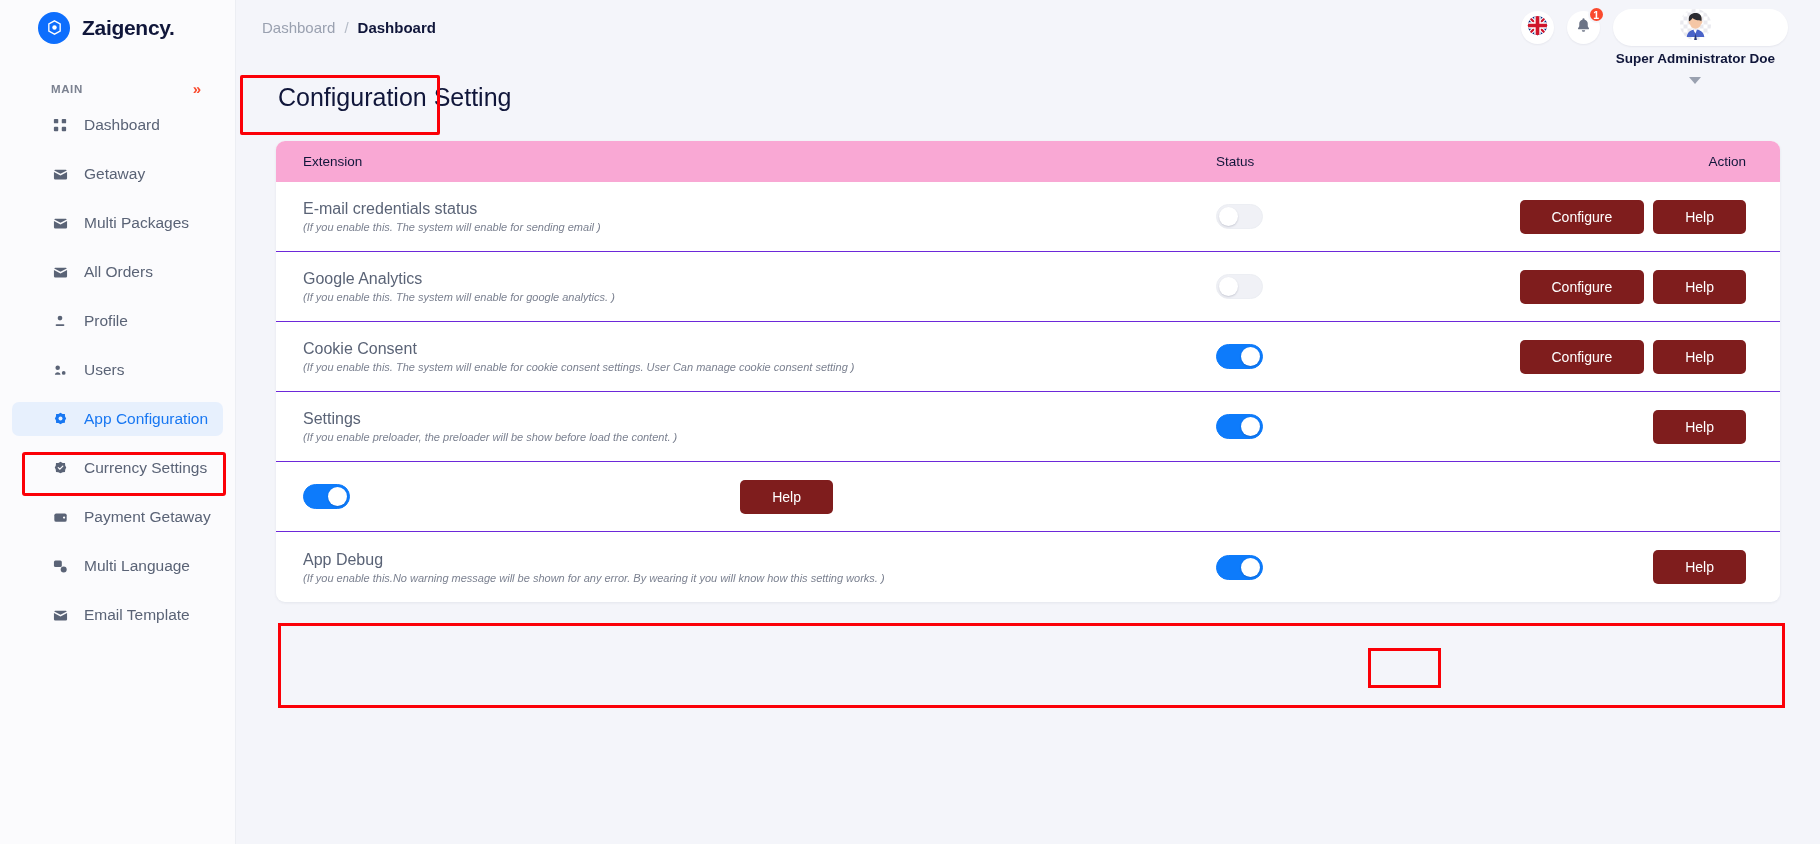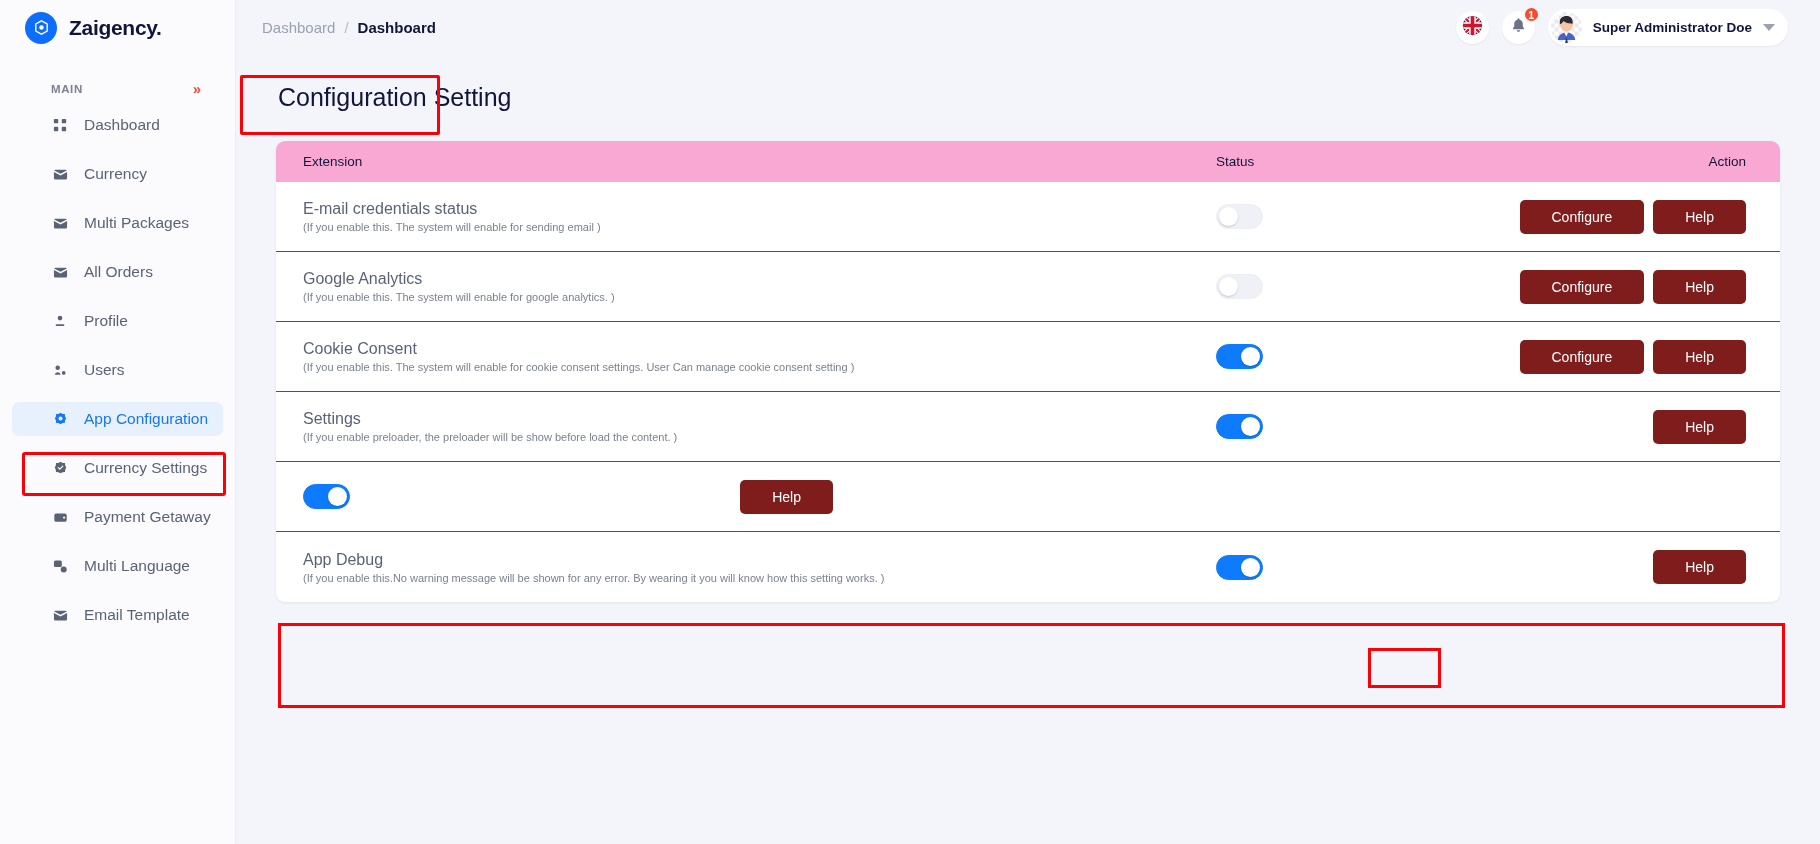--- a/index.html
+++ b/index.html
@@ -10,21 +10,21 @@
     overflow: hidden;
   }
   .app { position: relative; width: 1820px; height: 844px; display: flex; }
 
   
   .sidebar {
     width: 236px; height: 844px; background: #fbfbfd;
     border-right: 1px solid #eceef3;
     flex: 0 0 236px; position: relative;
   }
-  .brand { height: 55px; display: flex; align-items: center; padding-left: 25px; gap: 12px; }
+  .brand { height: 55px; display: flex; align-items: center; padding-left: 38px; gap: 12px; }
   .brand-mark {
     width: 32px; height: 32px; border-radius: 50%;
     background: #0d6efd; display: flex; align-items: center; justify-content: center;
   }
   .brand-mark svg { display: block; }
   .brand-name { font-size: 21px; font-weight: bold; color: #10163a; letter-spacing: -0.3px; }
 
   .section-head {
     display: flex; align-items: center; justify-content: space-between;
     padding: 26px 34px 6px 51px;
@@ -67,21 +67,21 @@
     cursor: pointer; box-shadow: 0 1px 2px rgba(16,22,58,.06);
   }
   .badge {
     position: absolute; top: -5px; right: -5px; min-width: 17px; height: 17px;
     border-radius: 50%; background: #fa4a2e; color: #fff; font-size: 10.5px;
     display: flex; align-items: center; justify-content: center; font-weight: bold;
     border: 2px solid #f4f5fa; padding: 0 1px;
   }
   .userchip {
     height: 37px; background: #fff; border-radius: 20px; display: flex; align-items: center;
-    gap: 11px; padding: 0 13px 0 3px; cursor: pointer; box-shadow: 0 1px 2px rgba(16,22,58,.06);
+    gap: 11px; padding: 0 13px 0 3px; cursor: pointer; box-shadow: 0 1px 2px rgba(16,22,58,.06); flex-direction: column;
   }
   .avatar {
     width: 31px; height: 31px; border-radius: 50%; overflow: hidden; flex: 0 0 31px;
     background:
       repeating-conic-gradient(#e9e9ee 0% 25%, #ffffff 0% 50%) 50%/8px 8px;
     position: relative;
   }
   .username { font-size: 13.5px; font-weight: bold; color: #10163a; white-space: nowrap; }
   .caret { width: 0; height: 0; border-left: 6px solid transparent; border-right: 6px solid transparent; border-top: 7px solid #9aa1b0; }
 
@@ -104,21 +104,21 @@
   .col-ext { flex: 1; }
   .col-status { width: 330px; }
   .col-action { width: 200px; text-align: right; }
 
   .trow {
     display: flex; align-items: center; min-height: 70px;
     padding: 0 34px 0 27px; border-bottom: 1px solid #6d28d9;
   }
   .trow:last-child { border-bottom: none; }
   .ext-name { font-size: 16px; color: #5a6376; margin-bottom: 3px; }
-  .ext-desc { font-size: 11px; color: #7b8190; }
+  .ext-desc { font-size: 11px; color: #7b8190; font-style: italic; }
 
   .status-cell { width: 330px; display: flex; align-items: center; }
   .toggle {
     width: 47px; height: 25px; border-radius: 13px; background: #f0f1f6;
     position: relative; cursor: pointer; flex: 0 0 47px;
     border: 1px solid #eceef3;
   }
   .toggle .knob {
     position: absolute; top: 2px; left: 2px; width: 19px; height: 19px;
     border-radius: 50%; background: #fff; box-shadow: 0 1px 2px rgba(16,22,58,.18);
@@ -175,21 +175,21 @@
         </span>
         <span>Dashboard</span>
       </div>
       <div class="nav-item">
         <span class="ico">
           <svg width="15" height="15" viewBox="0 0 16 16" fill="currentColor">
               <path d="M1 5.2 8 9l7-3.8V12a1.4 1.4 0 0 1-1.4 1.4H2.4A1.4 1.4 0 0 1 1 12z"></path>
               <path d="M1.3 3.6 8 7.2l6.7-3.6A1.4 1.4 0 0 0 13.6 3H2.4a1.4 1.4 0 0 0-1.1.6z"></path>
             </svg>
         </span>
-        <span>Currency</span>
+        <span>Getaway</span>
       </div>
       <div class="nav-item">
         <span class="ico">
           <svg width="15" height="15" viewBox="0 0 16 16" fill="currentColor">
               <path d="M1 5.2 8 9l7-3.8V12a1.4 1.4 0 0 1-1.4 1.4H2.4A1.4 1.4 0 0 1 1 12z"></path>
               <path d="M1.3 3.6 8 7.2l6.7-3.6A1.4 1.4 0 0 0 13.6 3H2.4a1.4 1.4 0 0 0-1.1.6z"></path>
             </svg>
         </span>
         <span>Multi Packages</span>
       </div>

